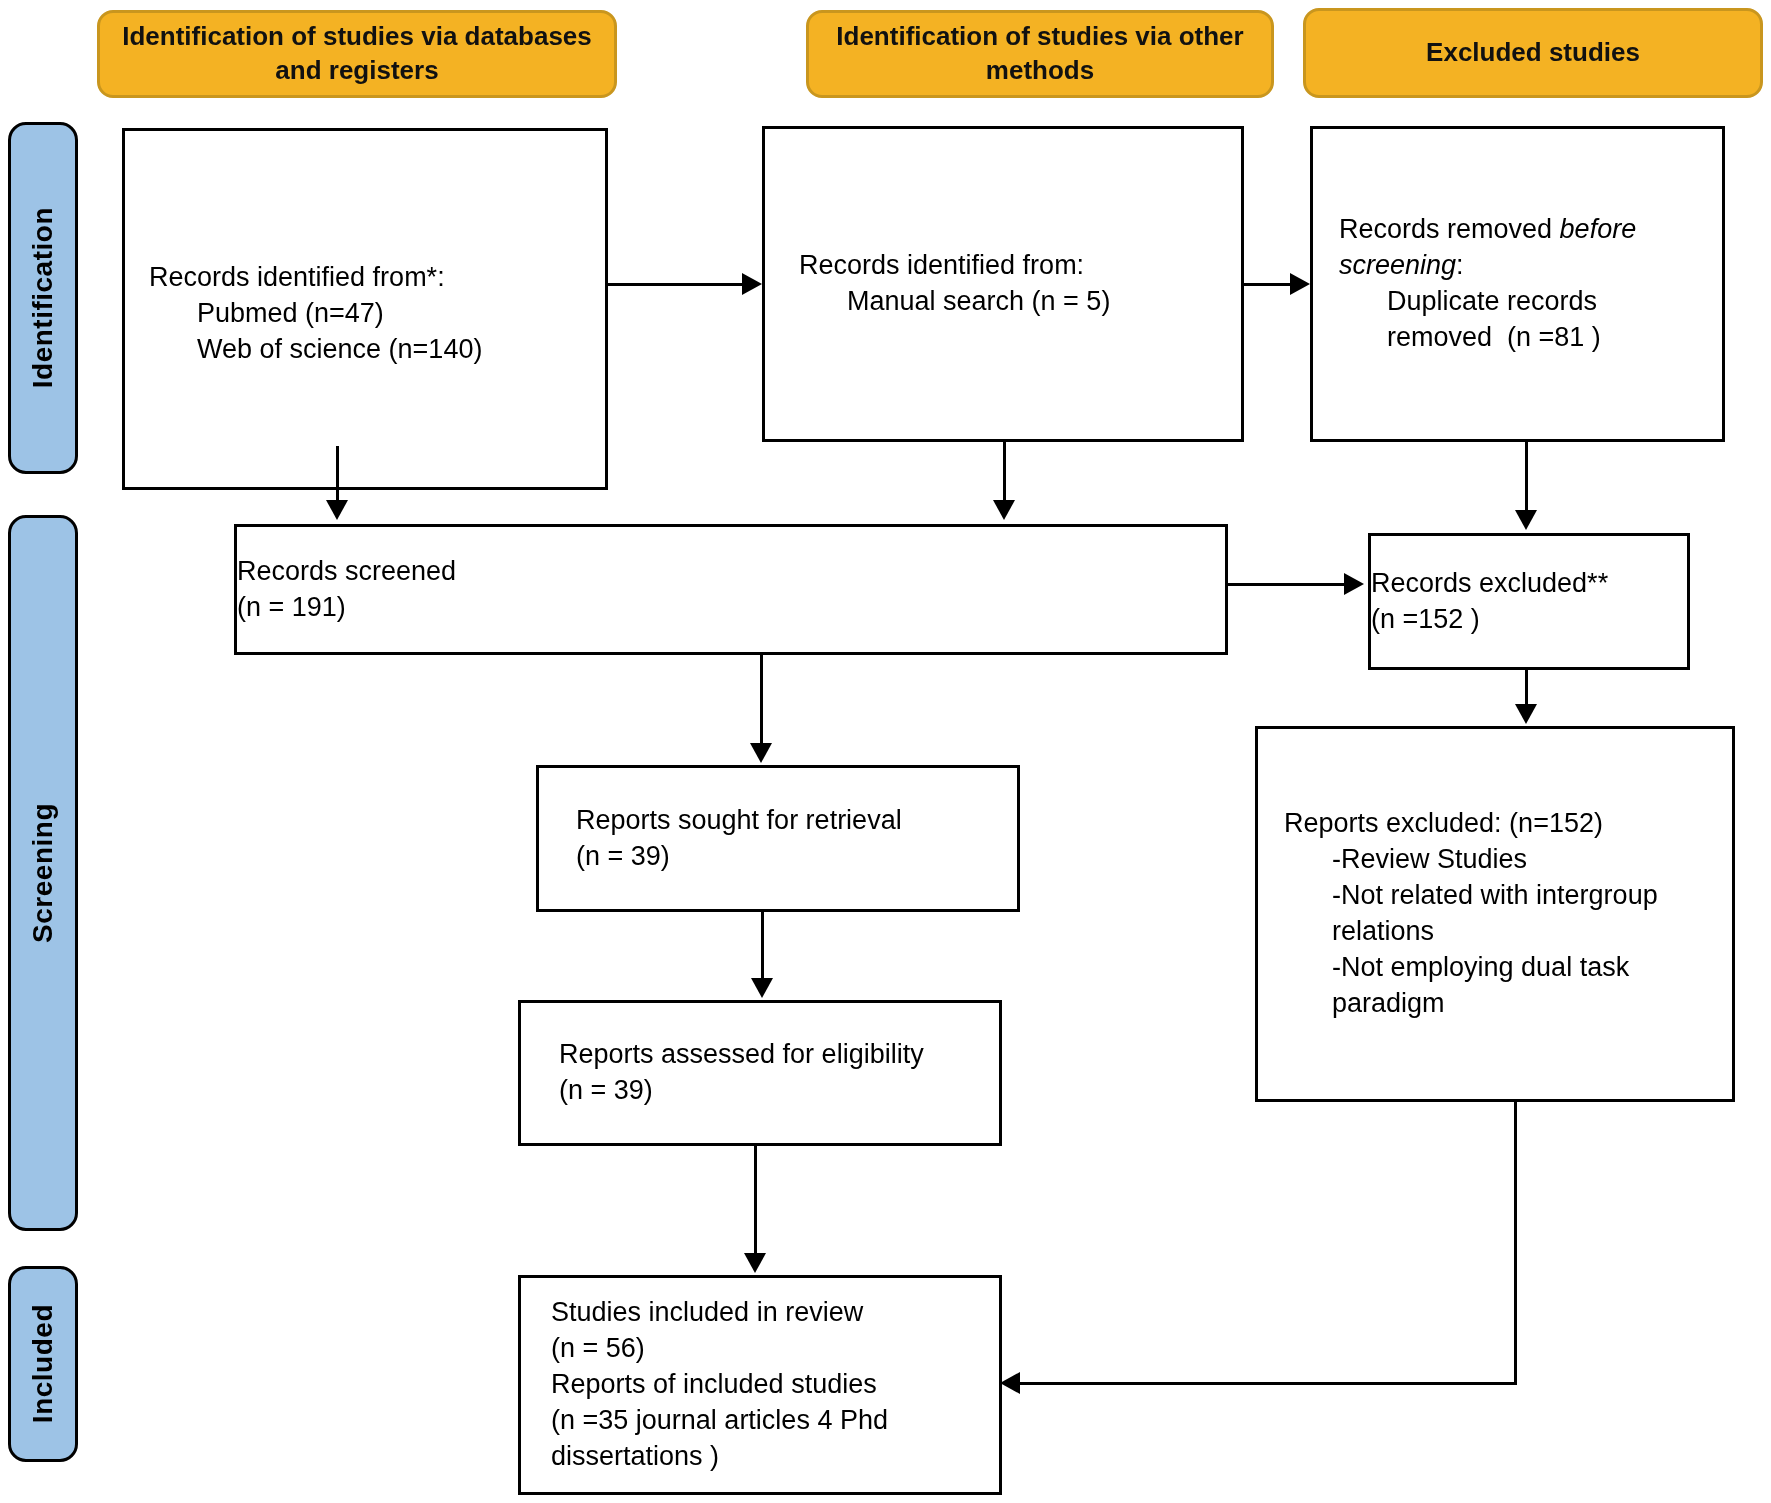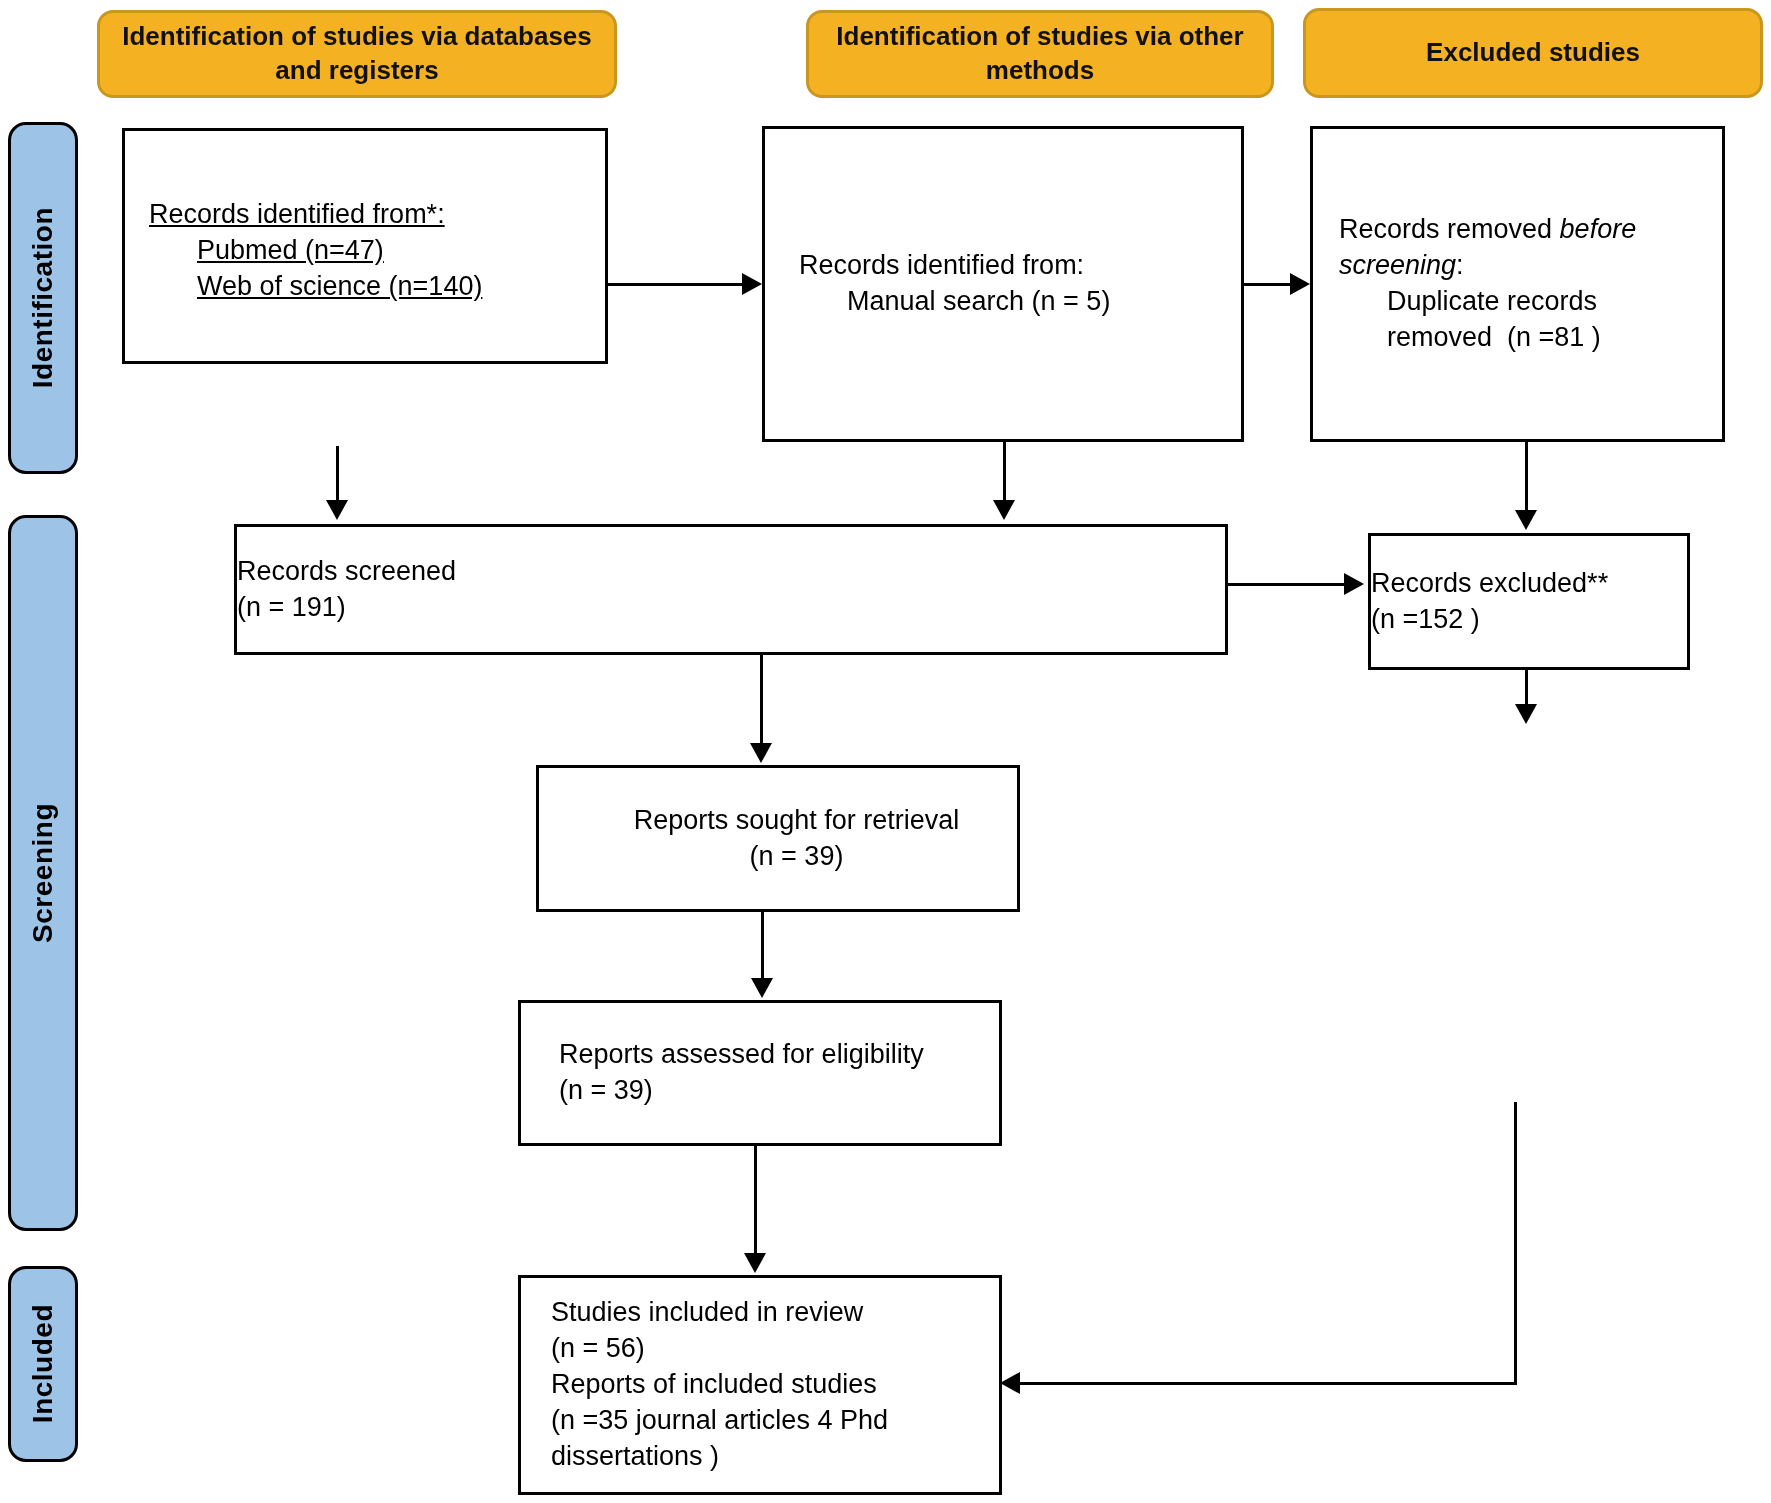--- a/index.html
+++ b/index.html
@@ -56,21 +56,21 @@
   <div class="side" style="left:8px;top:122px;width:70px;height:352px;">
     <span>Identification</span>
   </div>
   <div class="side" style="left:8px;top:515px;width:70px;height:716px;">
     <span>Screening</span>
   </div>
   <div class="side" style="left:8px;top:1266px;width:70px;height:196px;">
     <span>Included</span>
   </div>
 
-  <div class="box" style="left:122px;top:128px;width:486px;height:236px;padding:10px 10px 0 24px;text-decoration:underline;">
+  <div class="box" style="left:122px;top:128px;width:486px;height:362px;padding:10px 10px 0 24px;">
     <div class="line">Records identified from*:</div>
     <div class="line ind">Pubmed (n=47)</div>
     <div class="line ind">Web of science (n=140)</div>
   </div>
 
   <div class="box" style="left:762px;top:126px;width:482px;height:316px;padding:10px 10px 10px 34px;">
     <div class="line">Records identified from:</div>
     <div class="line ind">Manual search (n = 5)</div>
   </div>
 
@@ -83,30 +83,38 @@
   <div class="box center" style="left:234px;top:524px;width:994px;height:131px;">
     <div class="line">Records screened</div>
     <div class="line">(n = 191)</div>
   </div>
 
   <div class="box" style="left:1368px;top:533px;width:322px;height:137px;">
     <div class="line">Records excluded**</div>
     <div class="line">(n =152 )</div>
   </div>
 
-  <div class="box" style="left:536px;top:765px;width:484px;height:147px;padding-left:37px;align-items:center;">
+  <div class="box" style="left:536px;top:765px;width:484px;height:147px;padding-left:37px;">
     <div class="line">Reports sought for retrieval</div>
     <div class="line">(n = 39)</div>
   </div>
 
   <div class="box" style="left:518px;top:1000px;width:484px;height:146px;padding-left:38px;">
     <div class="line">Reports assessed for eligibility</div>
     <div class="line">(n = 39)</div>
   </div>
 
+  <div class="box" style="left:1255px;top:726px;width:480px;height:376px;padding:10px 14px 10px 26px;">
+    <div class="line">Reports excluded: (n=152)</div>
+    <div class="line ind">-Review Studies</div>
+    <div class="line ind">-Not related with intergroup</div>
+    <div class="line ind">relations</div>
+    <div class="line ind">-Not employing dual task</div>
+    <div class="line ind">paradigm</div>
+  </div>
 
   <div class="box" style="left:518px;top:1275px;width:484px;height:220px;padding-left:30px;">
     <div class="line">Studies included in review</div>
     <div class="line">(n = 56)</div>
     <div class="line">Reports of included studies</div>
     <div class="line">(n =35 journal articles 4 Phd</div>
     <div class="line">dissertations )</div>
   </div>
 
   <div class="hline" style="left:608px;top:283px;width:136px;"></div>

